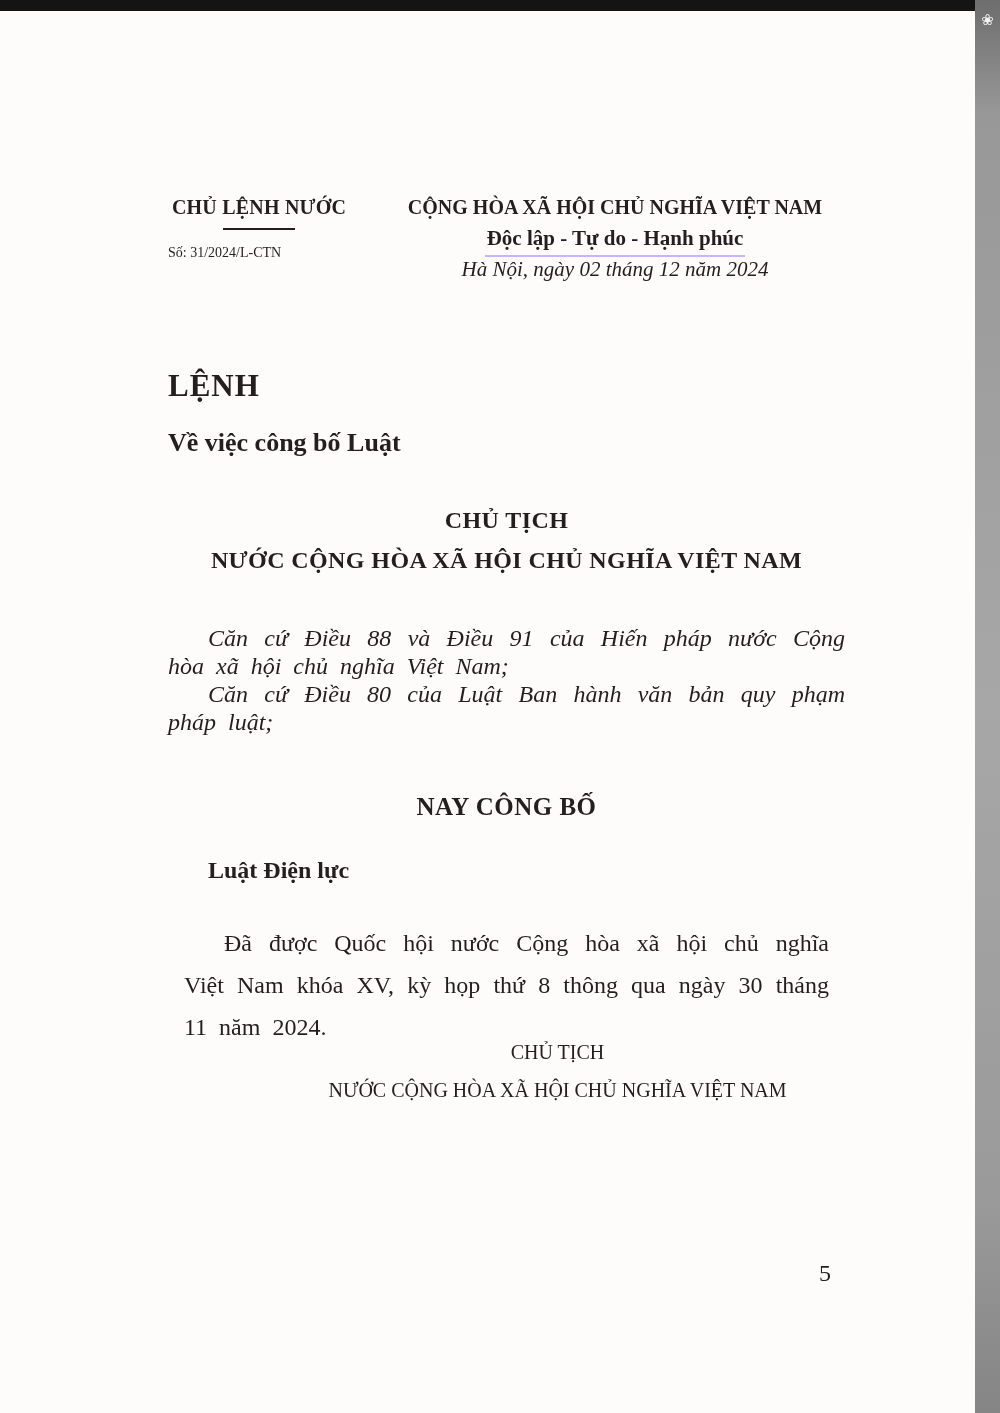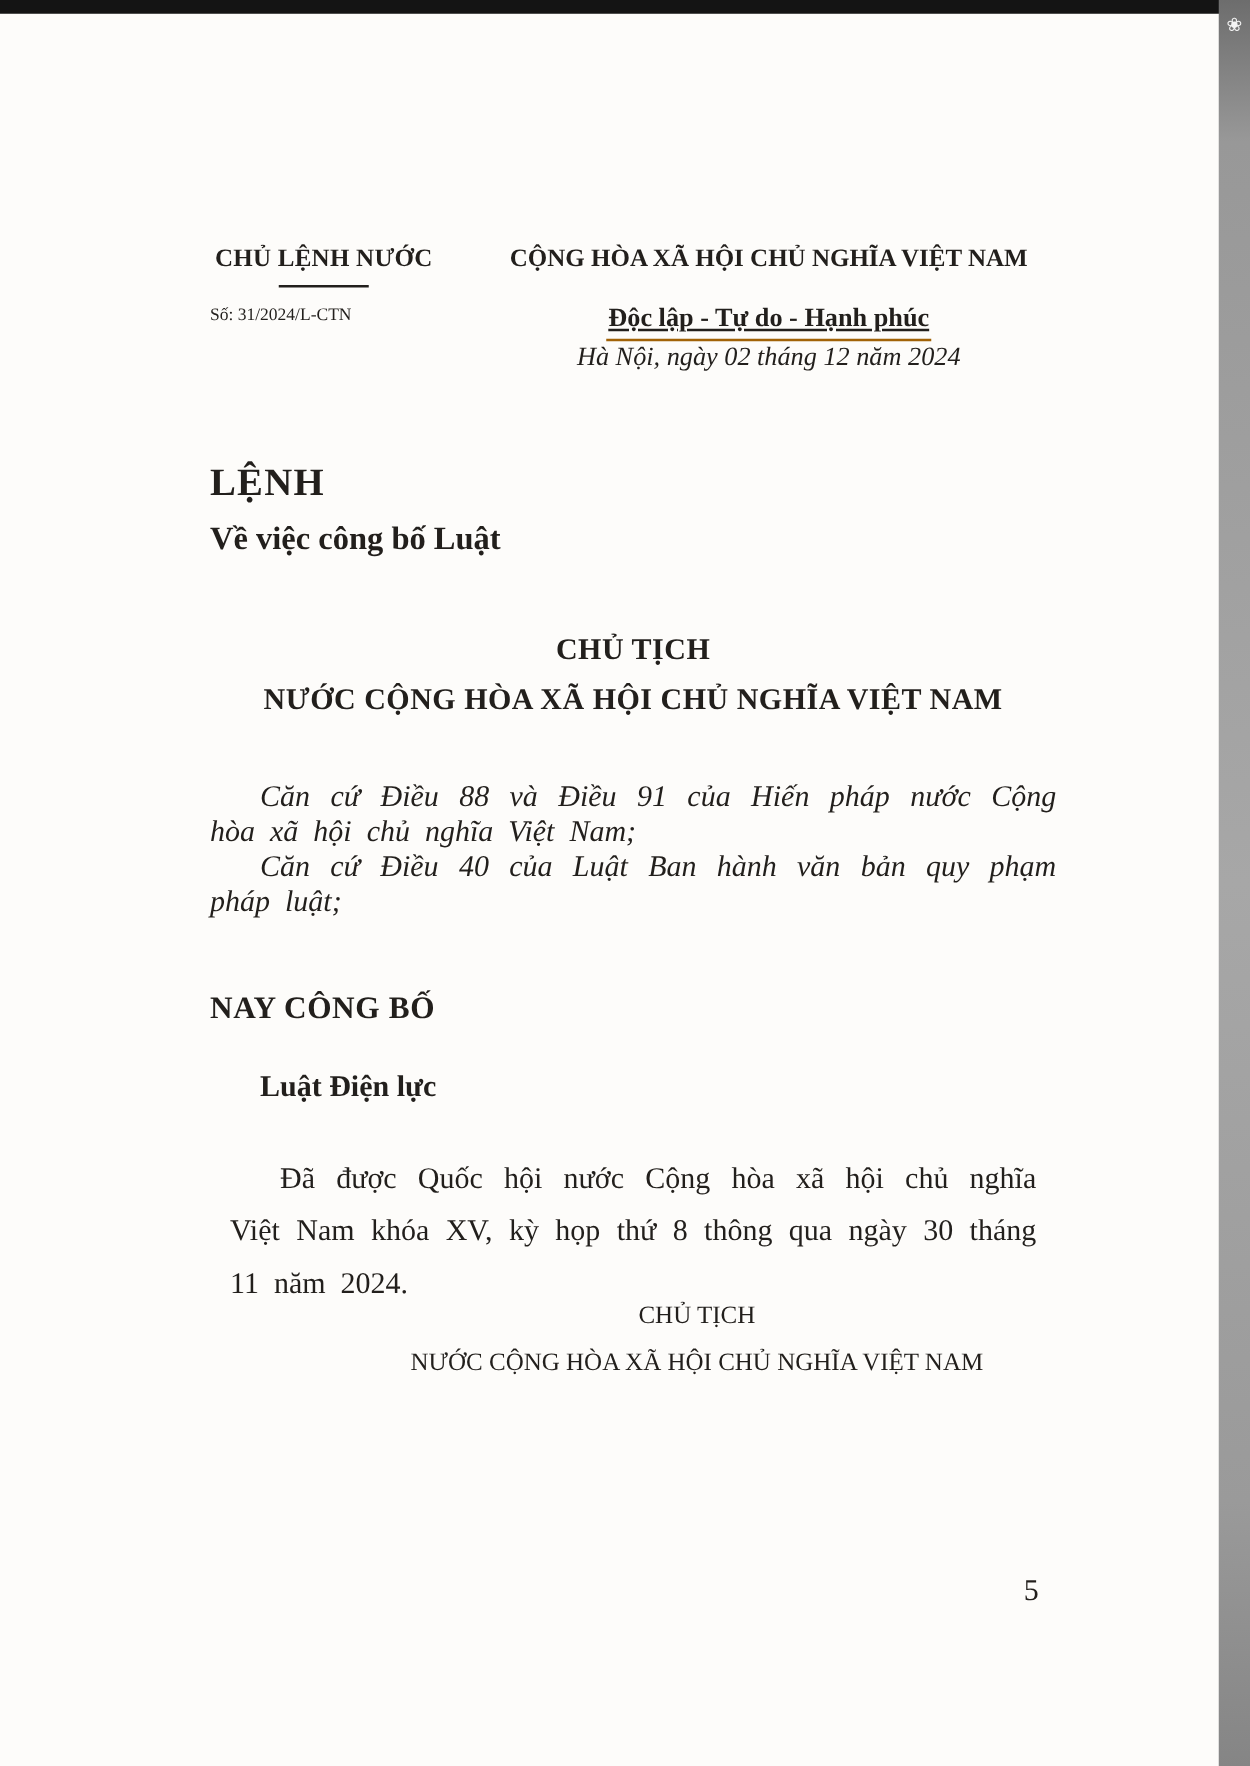--- a/index.html
+++ b/index.html
@@ -21,37 +21,37 @@
   .abs{position:absolute;}
 
   .hdr-left{left:168px;top:196px;width:182px;text-align:center;}
   .hdr-left .org{font-weight:bold;font-size:20px;letter-spacing:.2px;}
   .hdr-left .rule{width:72px;height:2px;background:#221f1c;margin:9px auto 0;}
   .hdr-left .num{margin-top:15px;font-size:14px;text-align:left;}
 
   .hdr-right{left:392px;top:196px;width:446px;text-align:center;}
   .hdr-right .country{font-weight:bold;font-size:20px;}
   .hdr-right .motto{
-    display:inline-block;font-weight:bold;font-size:21px;margin-top:23px;
-    padding:0 2px 4px 2px;border-bottom:2px solid #a16207;text-decoration:underline;
+    display:inline-block;font-weight:bold;font-size:21px;margin-top:7px;
+    padding:0 2px 4px 2px;border-bottom:2px solid #c4b5fd;
   }
   .hdr-right .dateline{font-style:italic;font-size:21px;}
 
   .title{left:168px;top:368px;width:677px;}
   .title .main{font-weight:bold;font-size:31px;letter-spacing:1px;}
-  .title .sub{font-weight:bold;font-size:26px;margin-top:12px;}
+  .title .sub{font-weight:bold;font-size:26px;margin-top:24px;}
 
   .issuer{left:168px;top:500px;width:677px;text-align:center;
     font-weight:bold;font-size:24px;line-height:40px;letter-spacing:.4px;}
 
   .preamble{left:168px;top:624px;width:677px;font-size:24px;line-height:28px;
     font-style:italic;text-align:justify;word-spacing:6px;}
   .preamble p{margin:0;text-indent:40px;}
 
-  .proclaim{left:168px;top:793px;width:677px;text-align:left;
+  .proclaim{left:168px;top:793px;width:677px;text-align:center;
     font-weight:bold;font-size:25px;letter-spacing:.5px;}
 
   .lawname{left:168px;top:857px;width:677px;font-weight:bold;font-size:24px;text-indent:40px;}
 
   .bodytext{left:168px;top:906px;width:677px;font-size:24px;line-height:42px;
     text-align:justify;word-spacing:6px;}
   .bodytext p{margin:16px;text-indent:40px;}
 
   .sig{left:270px;top:1033px;width:575px;text-align:center;font-size:20px;line-height:38px;}
   .sig .name{font-weight:bold;font-size:22px;margin-top:13px;letter-spacing:.5px;}
@@ -86,21 +86,21 @@
     <div class="sub">Về việc công bố Luật</div>
   </div>
 
   <div class="abs issuer">
     <div>CHỦ TỊCH</div>
     <div>NƯỚC CỘNG HÒA XÃ HỘI CHỦ NGHĨA VIỆT NAM</div>
   </div>
 
   <div class="abs preamble">
     <p>Căn cứ Điều 88 và Điều 91 của Hiến pháp nước Cộng hòa xã hội chủ nghĩa Việt Nam;</p>
-    <p>Căn cứ Điều 40 của Luật Ban hành văn bản quy phạm pháp luật;</p>
+    <p>Căn cứ Điều 80 của Luật Ban hành văn bản quy phạm pháp luật;</p>
   </div>
 
   <div class="abs proclaim">NAY CÔNG BỐ</div>
 
   <div class="abs lawname">Luật Điện lực</div>
 
   <div class="abs bodytext">
     <p>Đã được Quốc hội nước Cộng hòa xã hội chủ nghĩa Việt Nam khóa XV, kỳ họp thứ 8 thông qua ngày 30 tháng 11 năm 2024.</p>
   </div>
 

